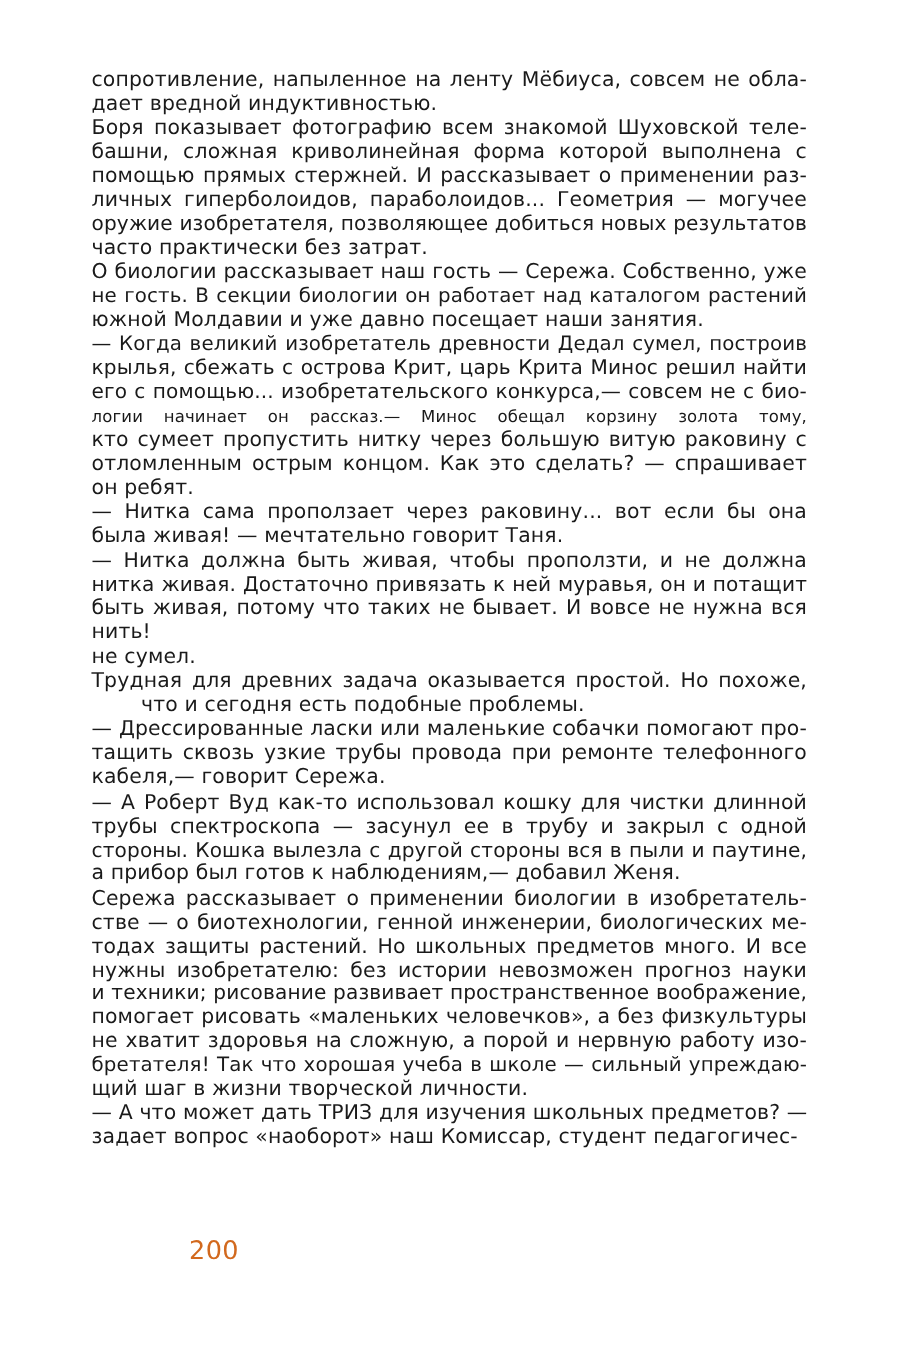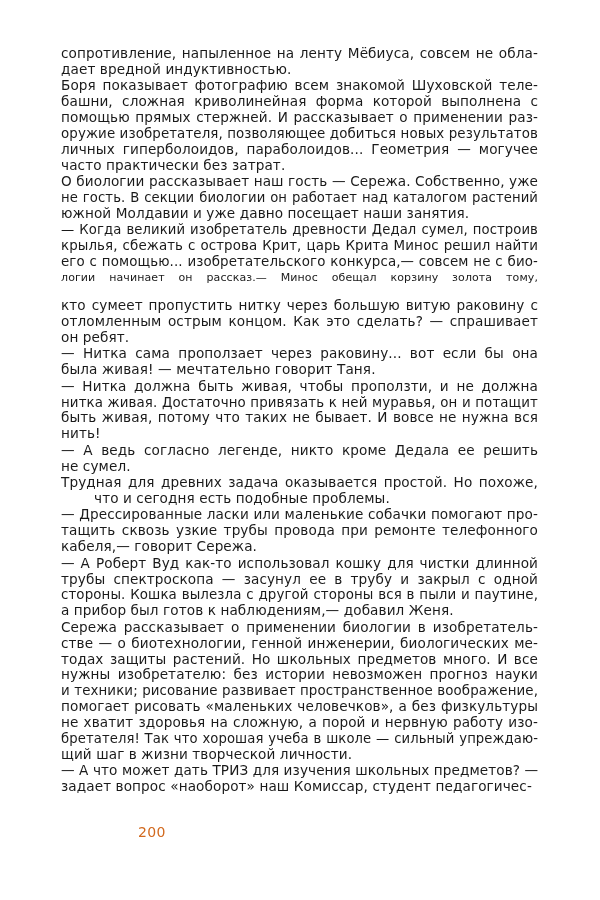--- a/index.html
+++ b/index.html
@@ -8,68 +8,67 @@
     .text-block {
       position: absolute; left: 61px; top: 46px; width: 477px;
       font-family: "DejaVu Sans", sans-serif;
       font-size: 13.6px; line-height: 15.9px; color: #1a1a1a;
       letter-spacing: 0.1px;
     }
     .para { margin: 0 0 0.5px 0; text-align: justify; text-align-last: left; }
     .line { display: block; white-space: nowrap; text-align: justify; text-align-last: justify; }
     .line.last { text-align-last: left; }
     .page-number {
-      position: absolute; left: 138px; top: 824px;
-      font-family: "DejaVu Sans", sans-serif; font-size: 14px;
+      position: absolute; left: 126px; top: 824px;
+      font-family: "DejaVu Sans", sans-serif; font-size: 17px;
       color: #d2691e; letter-spacing: 0.3px;
     }
   </style>
 </head>
 <body>
 
 <div class="page">
   <div class="text-block" id="text-block">
       <p class="para">
         <span class="line" style="display: block;">сопротивление, напыленное на ленту Мёбиуса, совсем не обла-</span>
         <span class="line last" style="display: block;">дает вредной индуктивностью.</span>
       </p>
       <p class="para">
         <span class="line" style="display: block;">Боря показывает фотографию всем знакомой Шуховской теле-</span>
         <span class="line" style="display: block;">башни, сложная криволинейная форма которой выполнена с</span>
         <span class="line" style="display: block;">помощью прямых стержней. И рассказывает о применении раз-</span>
+        <span class="line" style="display: block;">личных гиперболоидов, параболоидов... Геометрия — могучее</span>
         <span class="line" style="display: block; font-size: 13.4px;">оружие изобретателя, позволяющее добиться новых результатов</span>
-        <span class="line" style="display: block;">личных гиперболоидов, параболоидов... Геометрия — могучее</span>
         <span class="line last" style="display: block;">часто практически без затрат.</span>
       </p>
       <p class="para">
         <span class="line" style="display: block;">О биологии рассказывает наш гость — Сережа. Собственно, уже</span>
         <span class="line" style="display: block; font-size: 13.2px;">не гость. В секции биологии он работает над каталогом растений</span>
         <span class="line last" style="display: block;">южной Молдавии и уже давно посещает наши занятия.</span>
       </p>
       <p class="para">
         <span class="line" style="display: block; font-size: 13.2px;">— Когда великий изобретатель древности Дедал сумел, построив</span>
         <span class="line" style="display: block; font-size: 13.4px;">крылья, сбежать с острова Крит, царь Крита Минос решил найти</span>
         <span class="line" style="display: block; font-size: 13.4px;">его с помощью... изобретательского конкурса,— совсем не с био-</span>
         <span class="line" style="display: block; font-size: 11px;">логии начинает он рассказ.— Минос обещал корзину золота тому,</span>
-        <span class="line" style="display: block; margin-top: 12px;">кто сумеет пропустить нитку через большую витую раковину с</span>
+        <span class="line" style="display: block;">кто сумеет пропустить нитку через большую витую раковину с</span>
         <span class="line" style="display: block;">отломленным острым концом. Как это сделать? — спрашивает</span>
         <span class="line last" style="display: block;">он ребят.</span>
       </p>
       <p class="para">
         <span class="line" style="display: block;">— Нитка сама проползает через раковину... вот если бы она</span>
         <span class="line last" style="display: block;">была живая! — мечтательно говорит Таня.</span>
       </p>
       <p class="para">
         <span class="line" style="display: block;">— Нитка должна быть живая, чтобы проползти, и не должна</span>
         <span class="line" style="display: block; font-size: 13.4px;">нитка живая. Достаточно привязать к ней муравья, он и потащит</span>
         <span class="line" style="display: block;">быть живая, потому что таких не бывает. И вовсе не нужна вся</span>
         <span class="line last" style="display: block;">нить!</span>
       </p>
       <p class="para">
-        <span class="line" style="display: block;">— А ведь согласно легенде, никто кроме Дедала ее решить</span>
         <span class="line last" style="display: block;">не сумел.</span>
       </p>
       <p class="para">
         <span class="line" style="display: block;">Трудная для древних задача оказывается простой. Но похоже,</span>
         <span class="line last" style="display: block; margin-left: 33px;">что и сегодня есть подобные проблемы.</span>
       </p>
       <p class="para">
         <span class="line" style="display: block;">— Дрессированные ласки или маленькие собачки помогают про-</span>
         <span class="line" style="display: block;">тащить сквозь узкие трубы провода при ремонте телефонного</span>
         <span class="line last" style="display: block;">кабеля,— говорит Сережа.</span>

